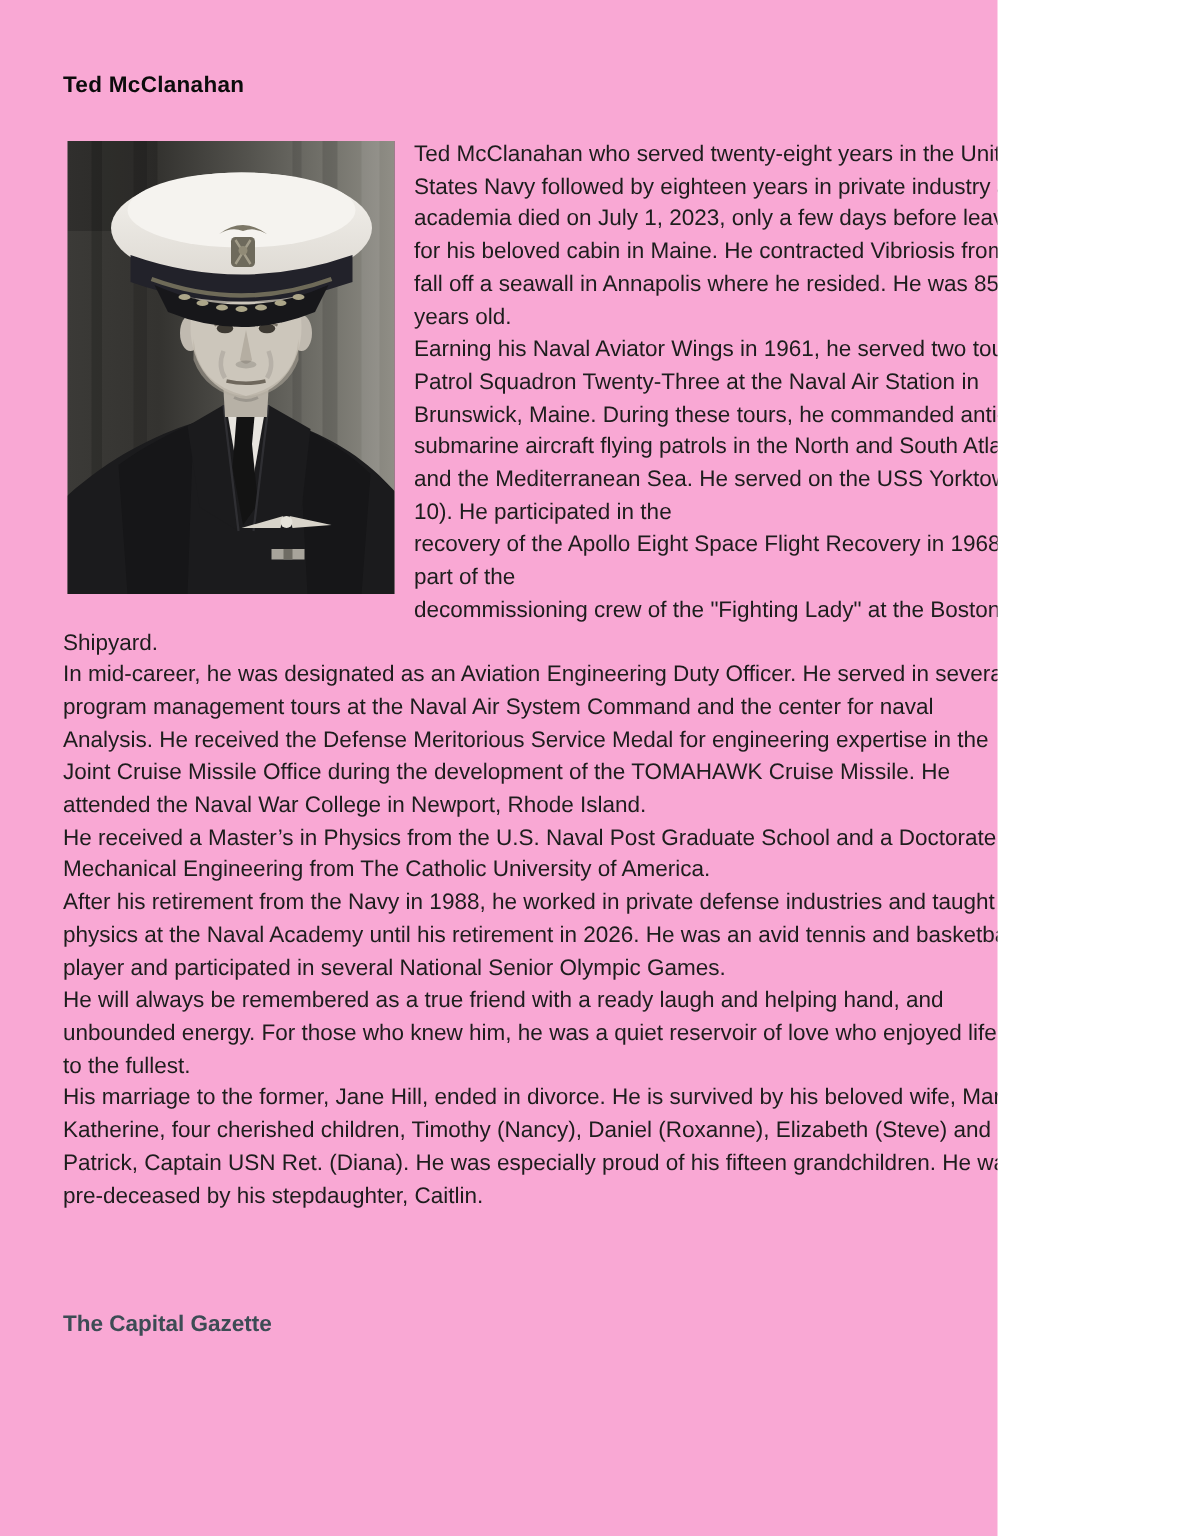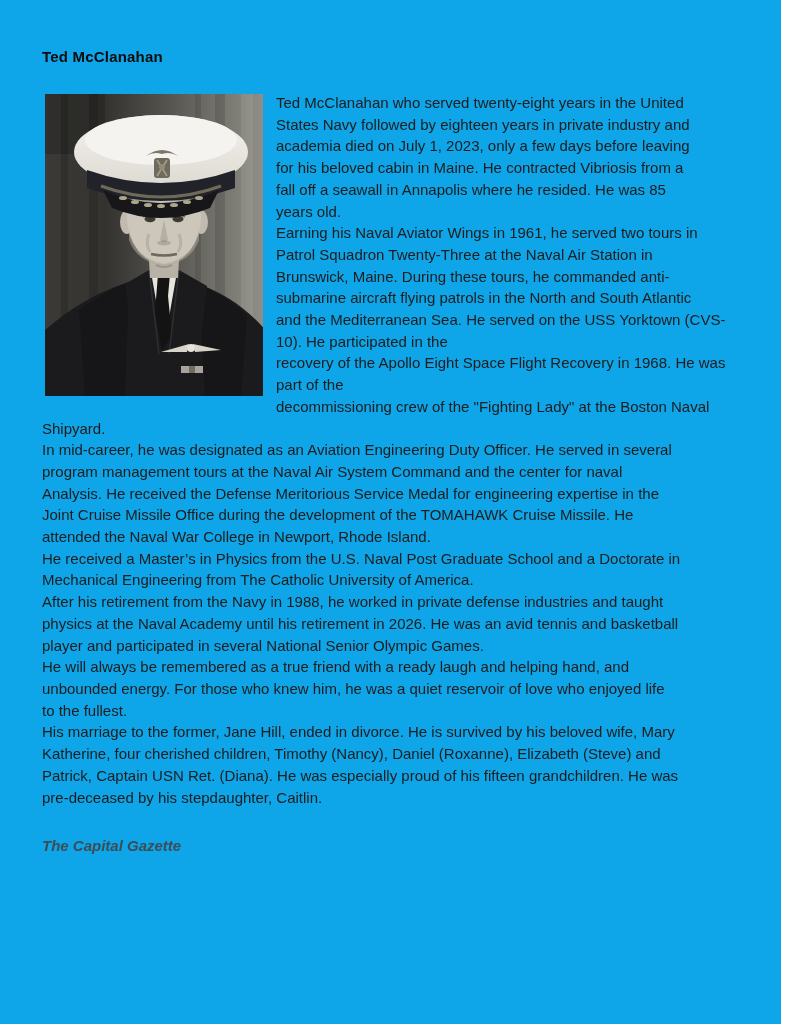--- a/index.html
+++ b/index.html
@@ -5,23 +5,23 @@
   * { box-sizing: border-box; }
   html, body { margin: 0; padding: 0; }
   body {
     width: 791px;
     height: 1024px;
     background: #ffffff;
     font-family: "Liberation Sans", sans-serif;
   }
   .page {
     position: relative;
-    width: 781px;
+    width: 665px;
     height: 1024px;
-    background: #0ea5e9;
+    background: #f9a8d4;
     overflow: hidden;
   }
   .content {
     position: absolute;
     left: 42px;
     top: 48px;
     width: 708px;
   }
   .doc-title {
     font-size: 15px;
@@ -43,24 +43,23 @@
     font-size: 15px;
     line-height: 21.7px;
     color: #1d1d1d;
   }
   .body-text p {
     margin: 0;
     white-space: pre-line;
   }
   .source-line {
     clear: both;
-    margin-top: 29px;
+    margin-top: 66px;
     font-size: 15px;
     font-weight: bold;
-    font-style: italic;
     color: #3d4c55;
   }
 </style>
 </head>
 <body>
 
 <div class="page">
   <div class="content">
 
     <h1 class="doc-title">Ted McClanahan</h1>

